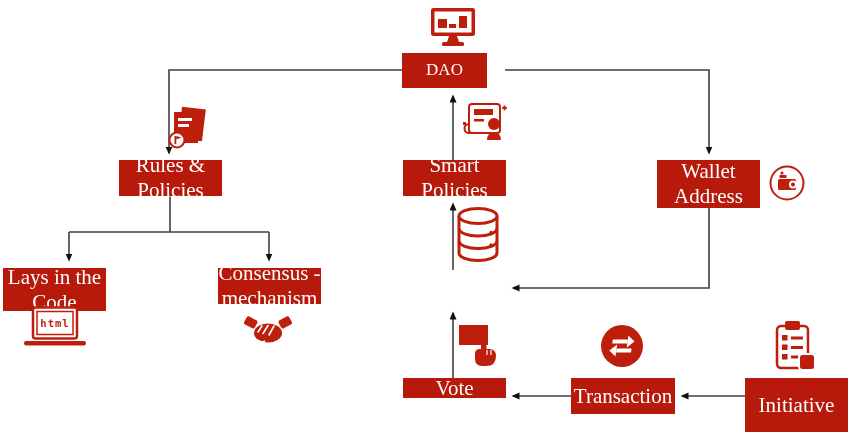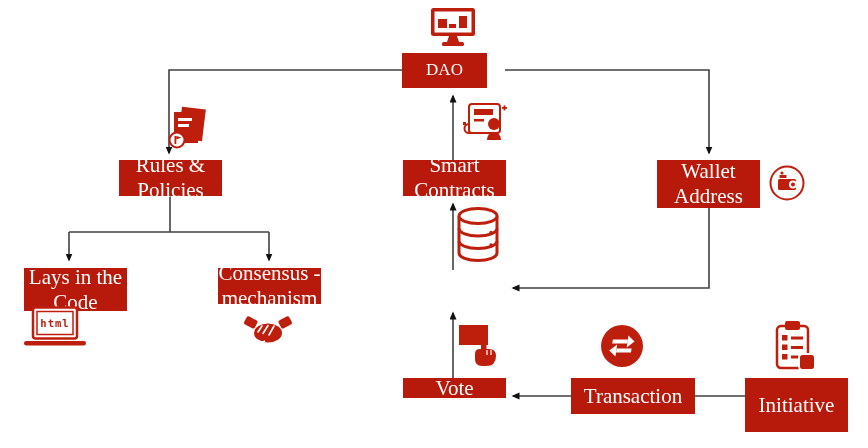--- a/index.html
+++ b/index.html
@@ -87,21 +87,21 @@
       <rect x="14" y="19" width="10" height="2.5" fill="#BE1E0C"></rect>
       <circle cx="34" cy="24" r="6" fill="#BE1E0C"></circle>
       <path d="M27,40 a7,8 0 0 1 14,0 z" fill="#BE1E0C"></path>
       <rect x="42" y="7" width="5" height="1.8" fill="#BE1E0C"></rect>
       <rect x="43.6" y="5.4" width="1.8" height="5" fill="#BE1E0C"></rect>
       <rect x="3" y="22" width="3" height="3" fill="#BE1E0C"></rect>
     </svg>
   </div>
 
   <div class="node" style="left:403px;top:160px;width:103px;height:36px">Smart
-Contracts</div>
+Policies</div>
 
   <div class="node" style="left:657px;top:160px;width:103px;height:48px">Wallet
 Address</div>
 
   <div class="icon" style="left:768px;top:164px">
     <svg width="38" height="38" viewBox="0 0 38 38">
       <circle cx="19" cy="19" r="16.5" fill="#ffffff" stroke="#BE1E0C" stroke-width="2"></circle>
       <rect x="10" y="15" width="18" height="11" rx="1.5" fill="#BE1E0C"></rect>
       <circle cx="25" cy="20.5" r="4" fill="#ffffff"></circle>
       <circle cx="25" cy="20.5" r="2" fill="#BE1E0C"></circle>
@@ -117,21 +117,21 @@
         <path d="M4,22.5 a19,7.5 0 0 0 38,0" fill="none"></path>
         <path d="M4,35 a19,7.5 0 0 0 38,0" fill="none"></path>
         <ellipse cx="23" cy="10" rx="19" ry="7.5"></ellipse>
       </g>
       <circle cx="36" cy="26.5" r="1.7" fill="#BE1E0C"></circle>
       <circle cx="36" cy="39" r="1.7" fill="#BE1E0C"></circle>
     </svg>
   </div>
 
 
-  <div class="node" style="left:24px;top:268px;width:103px;height:43px">Lays in the
+  <div class="node" style="left:3px;top:268px;width:103px;height:43px">Lays in the
 Code</div>
 
   <div class="icon" style="left:24px;top:306px">
     <svg width="62" height="42" viewBox="0 0 62 42">
       <rect x="9" y="1.5" width="44" height="31" rx="2.5" fill="#ffffff" stroke="#BE1E0C" stroke-width="2.5"></rect>
       <rect x="13" y="5.5" width="36" height="23" fill="none" stroke="#BE1E0C" stroke-width="1.5"></rect>
       <text x="31" y="21" text-anchor="middle" class="laptop-label" font-size="10.5" fill="#BE1E0C">html</text>
       <rect x="0" y="35" width="62" height="4.5" rx="2.2" fill="#BE1E0C"></rect>
     </svg>
   </div>
@@ -172,21 +172,21 @@
       <circle cx="22" cy="22" r="21" fill="#BE1E0C"></circle>
       <g fill="#ffffff" transform="skewX(-8) translate(3,0)">
         <rect x="12" y="15.5" width="15" height="4"></rect>
         <polygon points="27,11.5 34,17.5 27,23.5"></polygon>
         <rect x="17" y="24.5" width="15" height="4"></rect>
         <polygon points="17,20.5 10,26.5 17,32.5"></polygon>
       </g>
     </svg>
   </div>
 
-  <div class="node" style="left:571px;top:378px;width:124px;height:36px">Transaction</div>
+  <div class="node" style="left:571px;top:378px;width:104px;height:36px">Transaction</div>
 
   <div class="icon" style="left:773px;top:320px">
     <svg width="44" height="54" viewBox="0 0 44 54">
       <rect x="4" y="6" width="31" height="42" rx="4" fill="#ffffff" stroke="#BE1E0C" stroke-width="2.5"></rect>
       <rect x="12" y="1" width="15" height="9" rx="2" fill="#BE1E0C"></rect>
       <rect x="9" y="15" width="5.5" height="5.5" fill="#BE1E0C"></rect>
       <rect x="9" y="24.5" width="5.5" height="5.5" fill="#BE1E0C"></rect>
       <rect x="9" y="34" width="5.5" height="5.5" fill="#BE1E0C"></rect>
       <rect x="18" y="16.5" width="12" height="3" fill="#BE1E0C"></rect>
       <rect x="18" y="26" width="12" height="3" fill="#BE1E0C"></rect>

